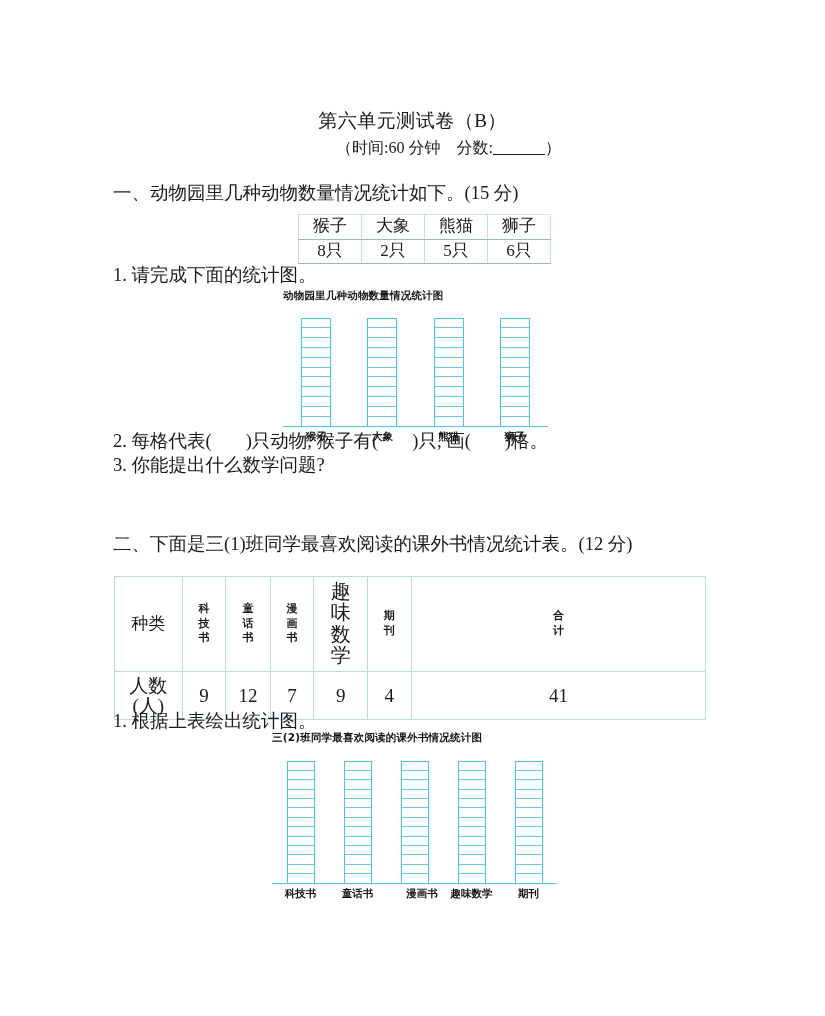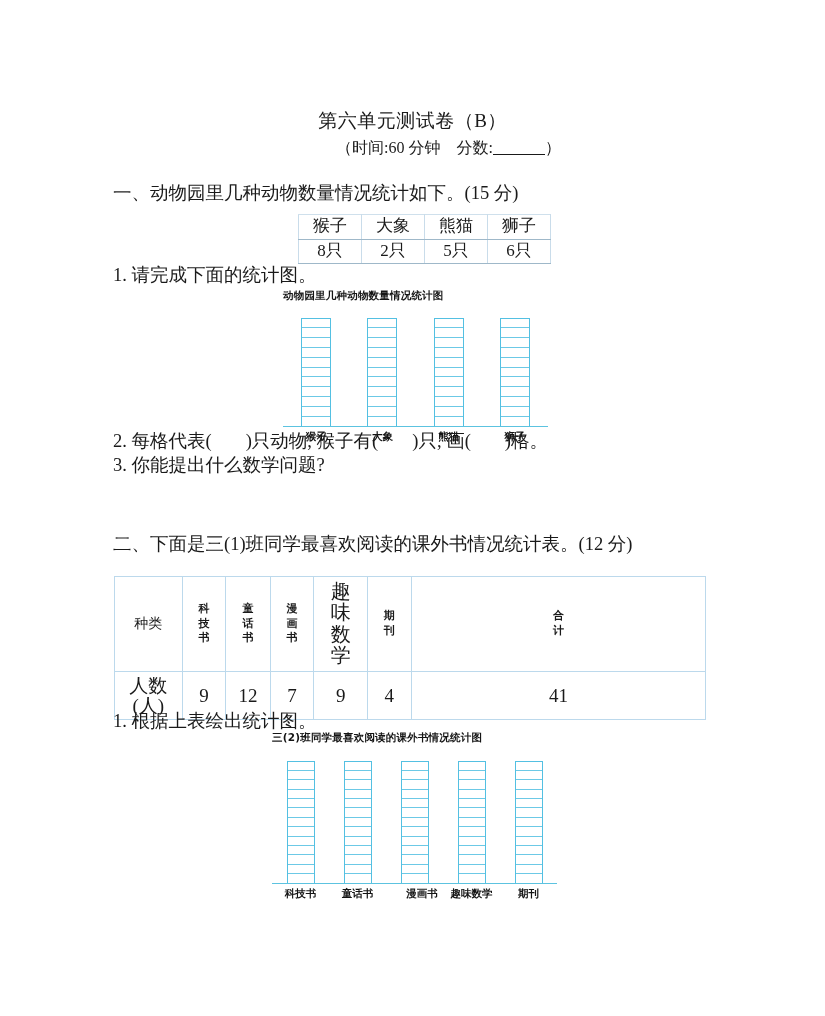--- a/index.html
+++ b/index.html
@@ -157,21 +157,21 @@
   }
   .table2 td {
     border: 1px solid #bcd9ec;
     text-align: center;
     vertical-align: middle;
     padding: 2px 3px;
   }
   .table2 tr.head-row td { height: 90px; }
   .table2 tr.data-row td { height: 43px; font-size: 19px; }
   .t2-rowlabel {
-    font-size: 14px;
+    font-size: 17px;
     line-height: 1.02;
     width: 62px;
   }
   .vert-lbl {
     font-family: "DejaVu Sans", "Liberation Sans", sans-serif;
     font-weight: bold;
     font-size: 11px;
     line-height: 1.28;
     letter-spacing: 0;
     display: inline-block;

